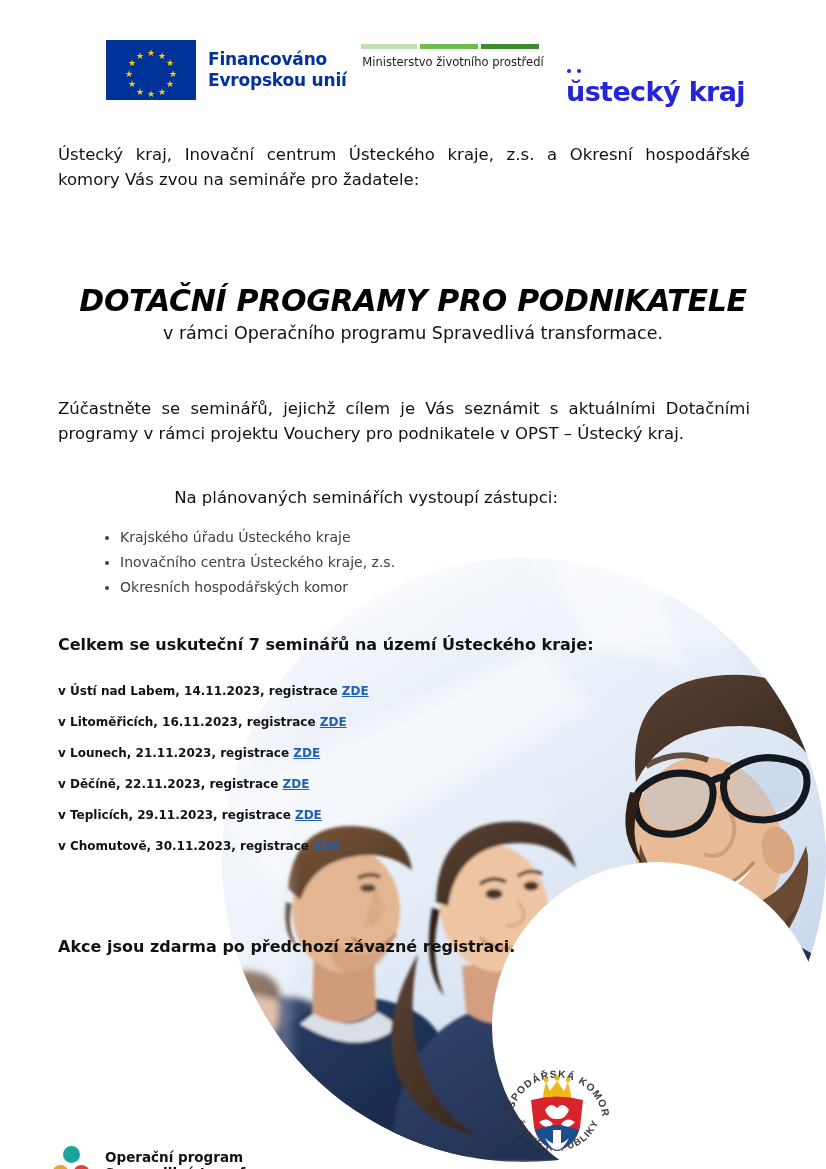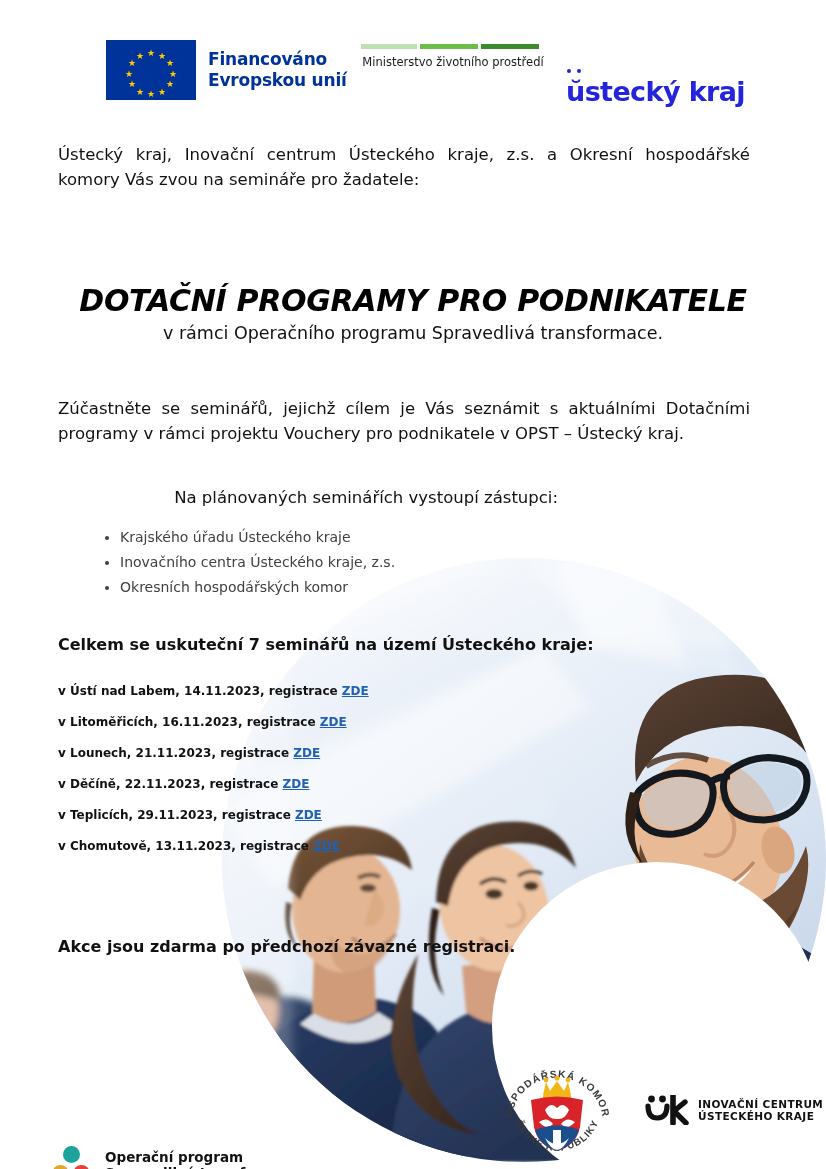--- a/index.html
+++ b/index.html
@@ -304,21 +304,21 @@
     </ul>
 
     <div class="txt bold-head">Celkem se uskuteční 7 seminářů na území Ústeckého kraje:</div>
 
     <div class="sem-list">
       <div class="sem-row"><span>v Ústí nad Labem</span>, <span>14.11.2023</span>, <span>registrace</span> <a href="#">ZDE</a></div>
       <div class="sem-row"><span>v Litoměřicích</span>, <span>16.11.2023</span>, <span>registrace</span> <a href="#">ZDE</a></div>
       <div class="sem-row"><span>v Lounech</span>, <span>21.11.2023</span>, <span>registrace</span> <a href="#">ZDE</a></div>
       <div class="sem-row"><span>v Děčíně</span>, <span>22.11.2023</span>, <span>registrace</span> <a href="#">ZDE</a></div>
       <div class="sem-row"><span>v Teplicích</span>, <span>29.11.2023</span>, <span>registrace</span> <a href="#">ZDE</a></div>
-      <div class="sem-row"><span>v Chomutově</span>, <span>13.11.2023</span>, <span>registrace</span> <a href="#">ZDE</a></div>
+      <div class="sem-row"><span>v Chomutově</span>, <span>30.11.2023</span>, <span>registrace</span> <a href="#">ZDE</a></div>
     </div>
 
     <div class="txt free-line">Akce jsou zdarma po předchozí závazné registraci.</div>
   </div>
 
   <div class="footer">
 
     <div class="opst">
       <div class="opst-dots">
         <span class="teal"></span>
@@ -355,30 +355,15 @@
         <path d="M 47 58 q 6 -9 12 -2 q 6 -7 12 2 q -4 10 -12 9 q -8 1 -12 -9 Z" fill="#ffffff"></path>
         <path d="M 41 70 q 8 -6 14 2 q -6 7 -14 -2 Z" fill="#ffffff"></path>
         <path d="M 77 70 q -8 -6 -14 2 q 6 7 14 -2 Z" fill="#ffffff"></path>
 
         <path d="M 37 78 q 22 -9 44 0 q -5 16 -22 21 q -17 -5 -22 -21 Z" fill="#1B4E8C"></path>
         <path d="M 55 78 l 8 0 l 0 16 l -8 0 Z" fill="#ffffff"></path>
         <path d="M 47 86 q 12 12 24 0 q -6 12 -12 12 q -6 0 -12 -12 Z" fill="#ffffff"></path>
       </svg>
     </div>
 
-    <div class="ick-logo">
-      <div class="ick-mark">
-        <svg viewBox="0 0 44 30" width="44" height="30" aria-hidden="true">
-          <circle cx="6.5" cy="4" r="3.4" fill="#111"></circle>
-          <circle cx="17.5" cy="4" r="3.4" fill="#111"></circle>
-          <path d="M 3 11 q 0 12 9.5 12 q 9.5 0 9.5 -12" fill="none" stroke="#111" stroke-width="5.2" stroke-linecap="round"></path>
-          <path d="M 28 1 l 0 27" stroke="#111" stroke-width="5.6" stroke-linecap="round"></path>
-          <path d="M 29 16 l 11 -9 M 29 16 l 12 12" stroke="#111" stroke-width="5.4" stroke-linecap="round"></path>
-        </svg>
-      </div>
-      <div class="ick-text">
-        <div>INOVAČNÍ CENTRUM</div>
-        <div>ÚSTECKÉHO KRAJE</div>
-      </div>
-    </div>
   </div>
 
 </div>
 
 </body></html>

